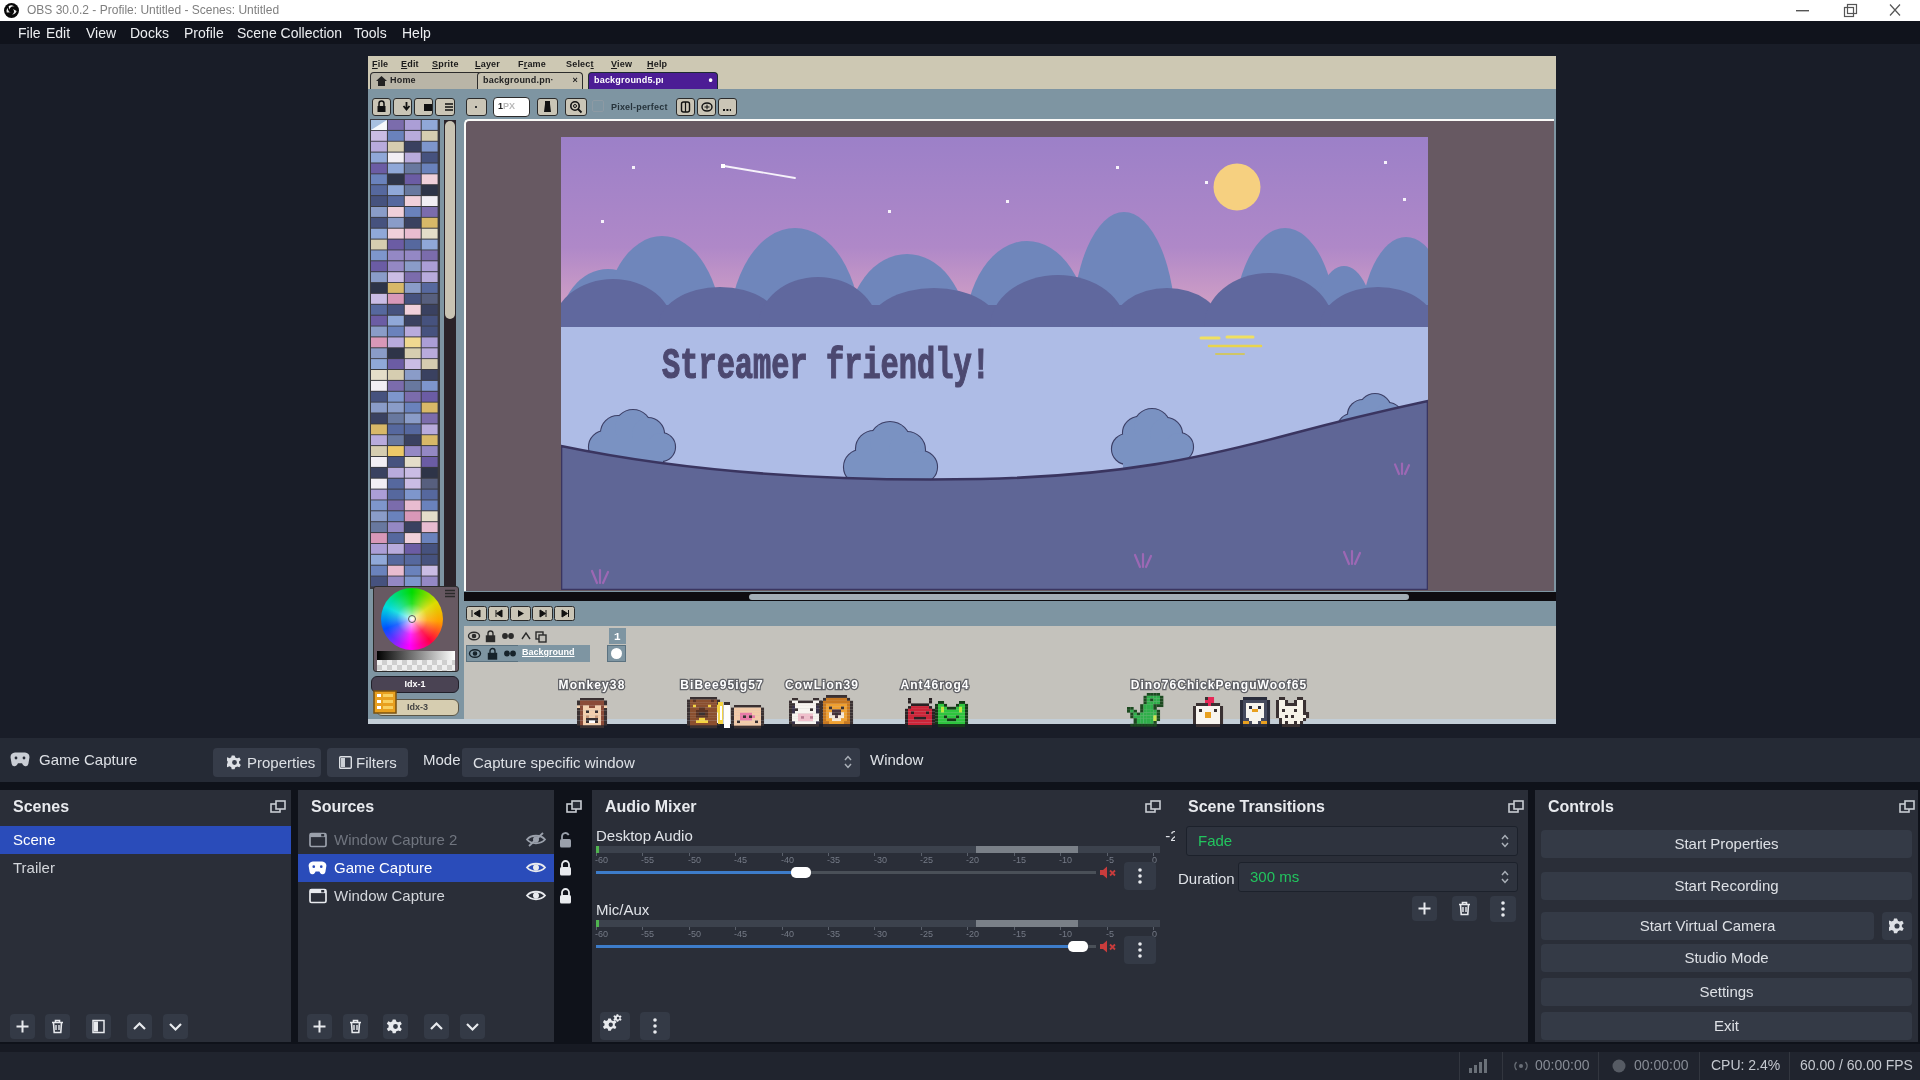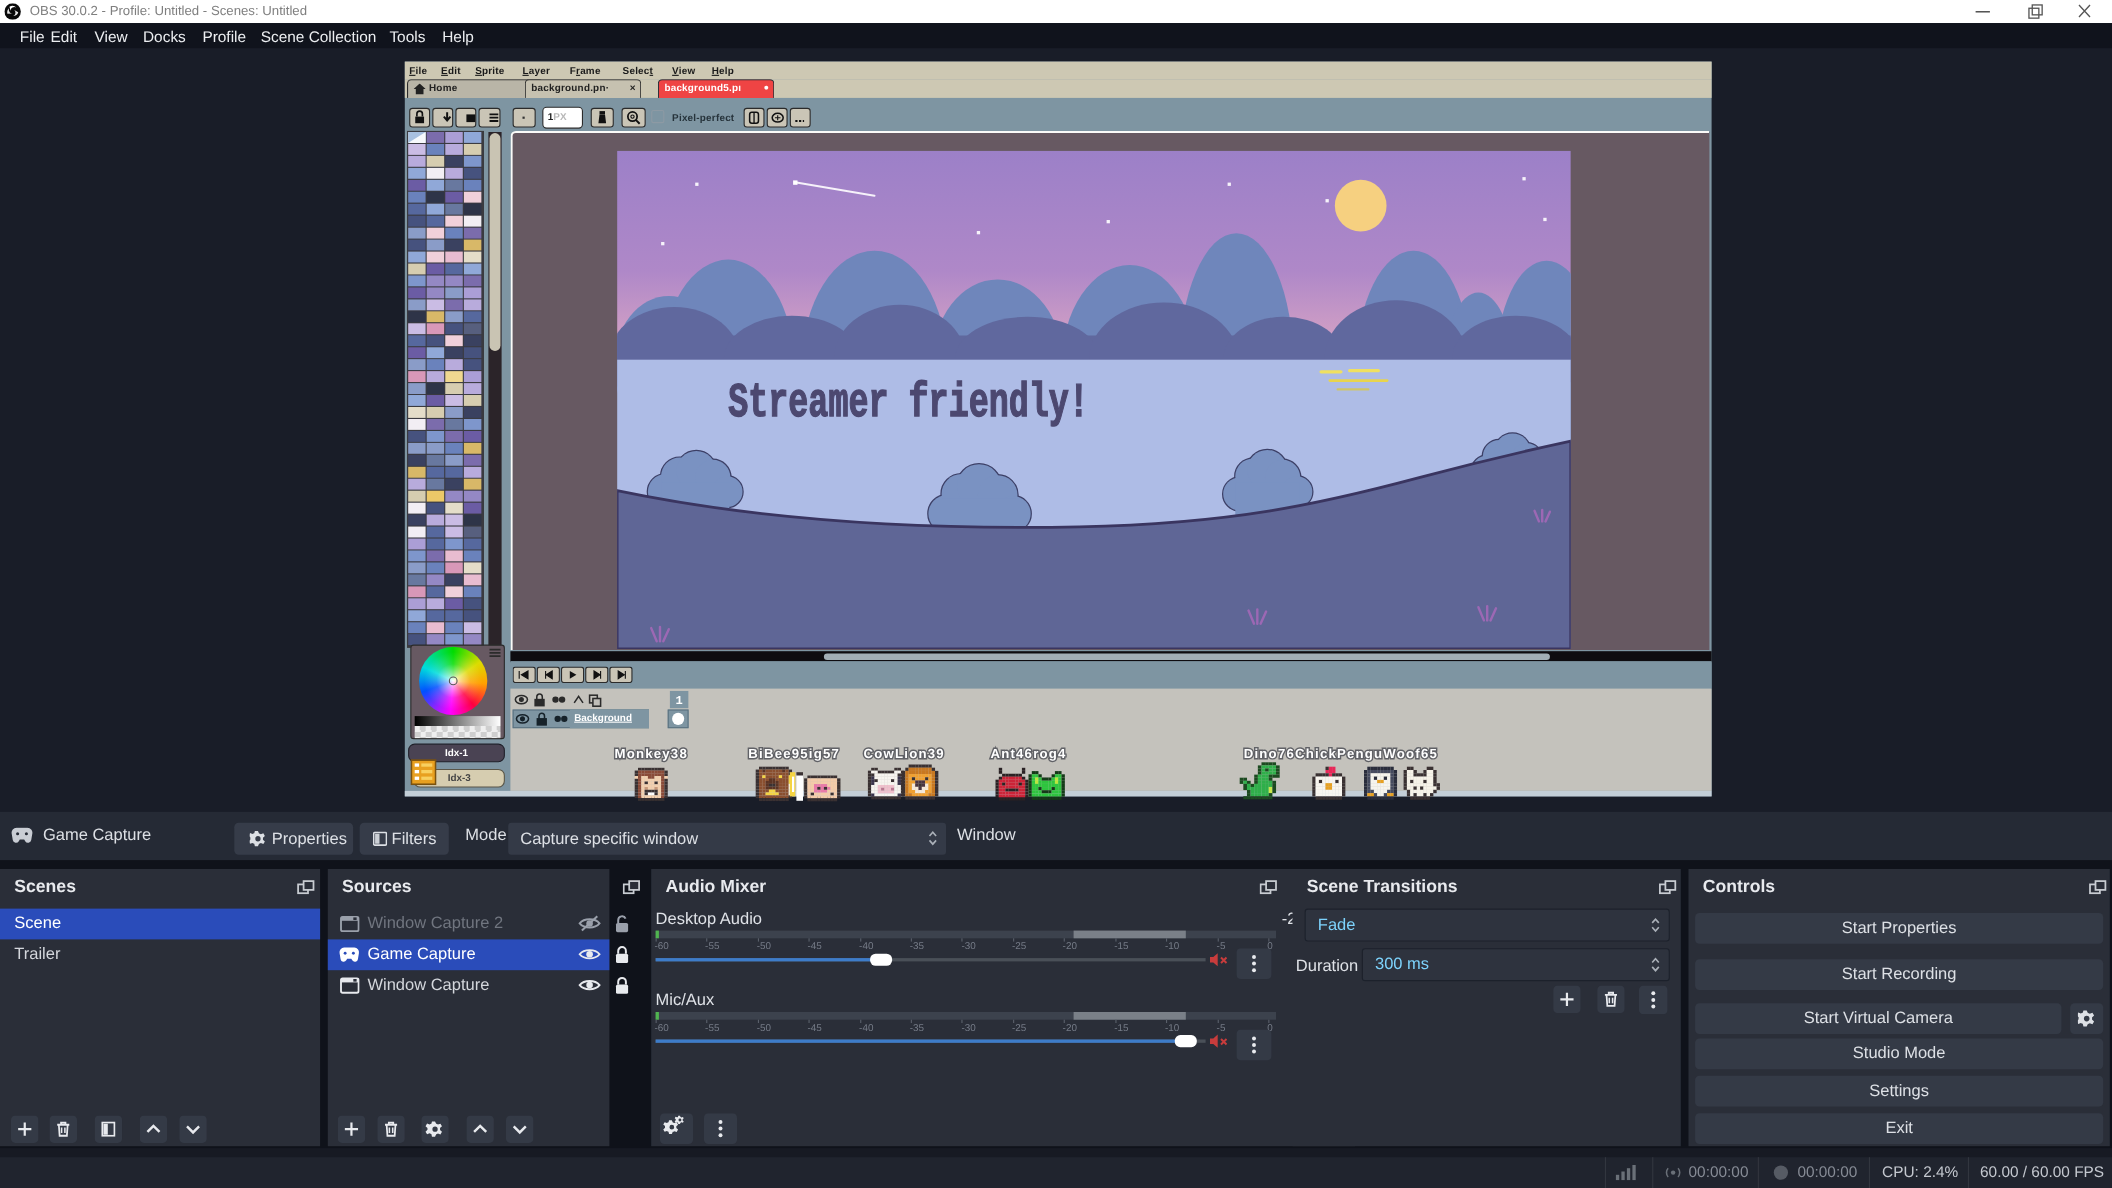--- a/index.html
+++ b/index.html
@@ -13,21 +13,21 @@
   #menubar { left:0; top:21px; width:1920px; height:23px; background:#10131c; }
   .mitem { position:absolute; top:4px; font-size:14px; color:#eceef1; }
   #preview { left:0; top:44px; width:1920px; height:694px; background:#191d28; }
 
   #gcbar { left:0; top:738px; width:1920px; height:44px; background:#252a35; }
   .gcbtn { position:absolute; top:10px; height:29px; background:#363c49; border-radius:4px;
            color:#dde0e5; font-size:15px; line-height:29px; }
   .gcdrop { position:absolute; top:10px; height:29px; background:#343a47;
             border-radius:3px; color:#dde0e5; font-size:15px; line-height:29px; padding-left:11px; }
   .pdrop { position:absolute; height:30px; background:#2e333e; border:1px solid #1c212b;
-           border-radius:3px; color:#7dd3fc; font-size:15px; line-height:28px; padding-left:11px; }
+           border-radius:3px; color:#22c55e; font-size:15px; line-height:28px; padding-left:11px; }
   .gclabel { position:absolute; top:13px; font-size:15px; color:#dde0e5; }
 
   #panelarea { left:0; top:782px; width:1920px; height:262px; background:#0f121a; }
   .panel { position:absolute; top:8px; height:252px; background:#2a2e38; }
   .ptitle { position:absolute; left:13px; top:8px; font-size:16px; font-weight:bold; color:#e8eaee; }
   .listrow { position:absolute; left:0; width:100%; height:28px; font-size:15px; color:#d4d7dc; }
   .listrow .lbl { position:absolute; left:13px; top:5px; }
   .selrow { background:#2a4cba; color:#fff; }
   .ctlbtn { position:absolute; left:6px; width:371px; height:28px; background:#343a46; border-radius:4px;
             color:#dde0e5; font-size:15px; text-align:center; line-height:28px; }
@@ -95,21 +95,21 @@
         <svg style="position:absolute;left:5px;top:3px" width="11" height="10" viewBox="0 0 11 10">
             <path d="M5.5 0 L11 5 L9 5 L9 10 L2 10 L2 5 L0 5 Z" fill="#222"></path>
           </svg>
         <span style="position:absolute;left:19px;top:2px">Home</span>
         <span style="position:absolute;right:6px;top:2px">×</span>
       </div>
       <div class="atab" style="left:109px;width:106px;background:#c6c1b0;color:#222">
         <span style="position:absolute;left:5px;top:2px">background.pn·</span>
         <span style="position:absolute;right:4px;top:2px">×</span>
       </div>
-      <div class="atab" style="left:230px;width:106px;background:#ef4444;color:#fff;border-color:#1d2a33">
+      <div class="atab" style="left:220px;width:130px;background:#4c1d95;color:#fff;border-color:#1d2a33">
         <span style="position:absolute;left:5px;top:2px">background5.pı</span>
         <span style="position:absolute;right:4px;top:0px;font-size:12px">•</span>
       </div>
     </div>
 
     <div class="abtn" style="left:4px;top:42px;width:19px;height:18px"></div>
     <div class="abtn" style="left:25px;top:42px;width:19px;height:18px"></div>
     <div class="abtn" style="left:46px;top:42px;width:19px;height:18px"></div>
     <div class="abtn" style="left:67px;top:42px;width:20px;height:18px"></div>
     <svg class="abs" style="left:4px;top:42px" width="85" height="18" viewBox="0 0 85 18">

